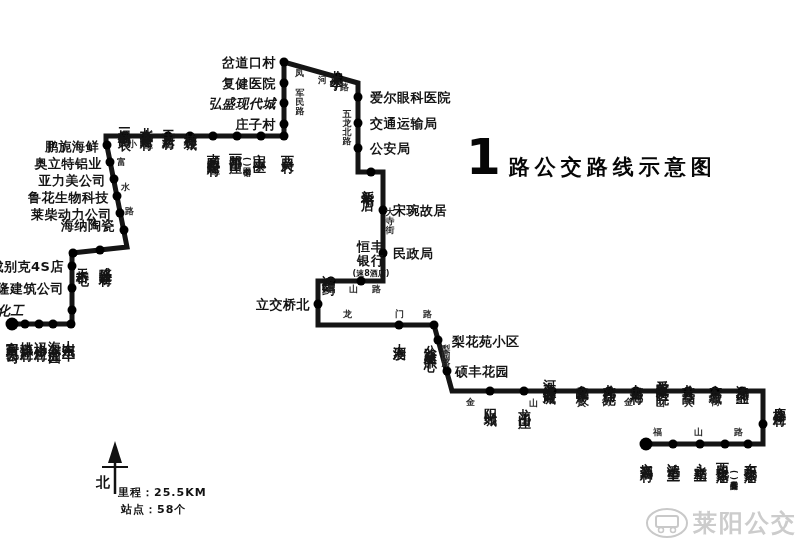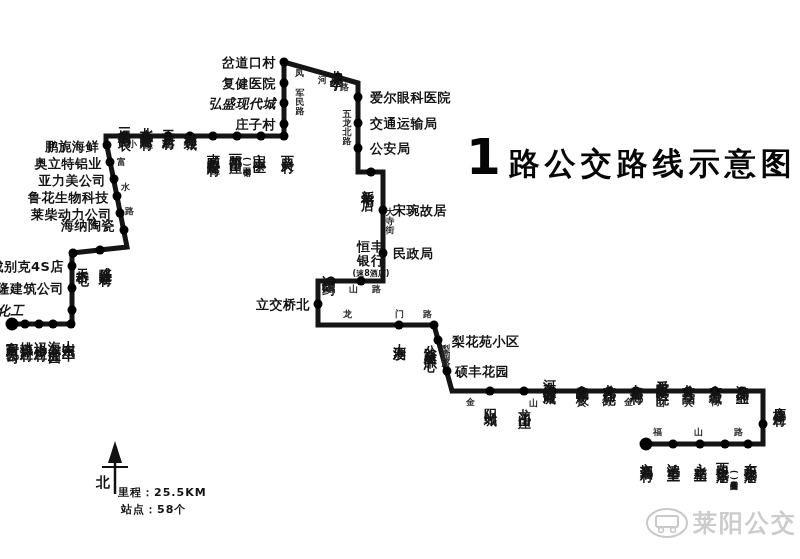--- a/index.html
+++ b/index.html
@@ -10,21 +10,21 @@
                  color:#141414;white-space:nowrap;letter-spacing:.5px;}
   .station-label.v{writing-mode:vertical-rl;letter-spacing:2.5px;line-height:14px;}
   .station-label.block{white-space:pre-line;text-align:center;line-height:14px;letter-spacing:1px;}
   .sub{font-weight:bold;color:#141414;}
   .sub-right{position:absolute;left:100%;font-size:8px;letter-spacing:.5px;writing-mode:vertical-rl;line-height:9px;}
   .sub-under{display:block;font-size:8px;letter-spacing:0;line-height:9px;margin-top:1px;writing-mode:horizontal-tb;}
   .road-char{position:absolute;font-size:9px;font-weight:bold;color:#2a2a2a;line-height:9px;}
   .road-label{position:absolute;font-size:9px;font-weight:bold;color:#2a2a2a;writing-mode:vertical-rl;line-height:10px;}
   #map-title{position:absolute;left:466px;top:128px;font-weight:bold;color:#060606;white-space:nowrap;}
   #map-title .num{font-size:50px;letter-spacing:8px;}
-  #map-title .txt{font-size:31px;letter-spacing:5px;}
+  #map-title .txt{font-size:21px;letter-spacing:5px;}
   .legend-text{position:absolute;font-weight:bold;font-size:11px;color:#111;letter-spacing:1px;}
   #mileage{left:118px;top:485px;}
   #stops{left:121px;top:502px;}
   #compass-label{position:absolute;left:96px;top:474px;font-size:14px;font-weight:bold;color:#111;}
   #watermark{position:absolute;left:645px;top:504px;display:flex;align-items:center;}
   #watermark .wm-text{font-size:24px;font-weight:bold;letter-spacing:2px;color:#cccccc;margin-left:4px;}
 </style>
 </head>
 <body>
 

